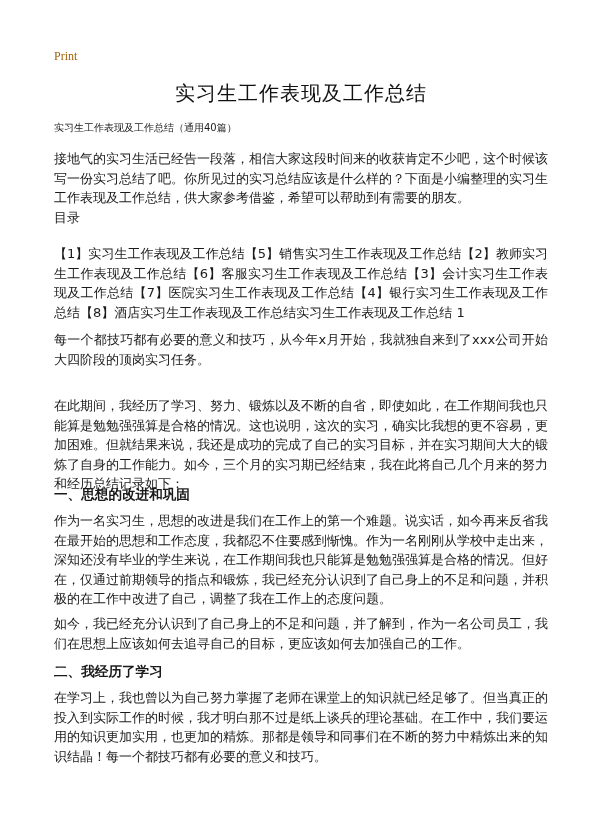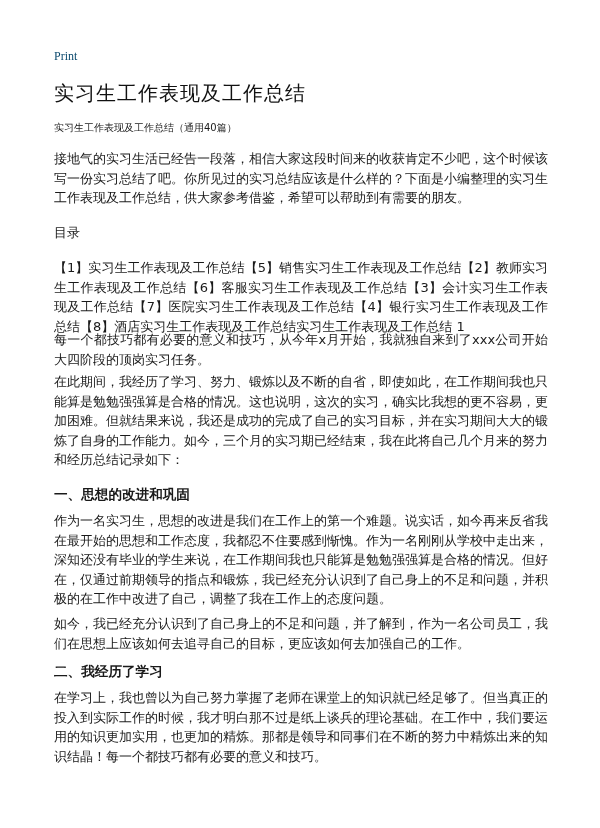--- a/index.html
+++ b/index.html
@@ -1,36 +1,36 @@
 <!DOCTYPE html>
 <html><head>
 <meta charset="utf-8">
 <style>
   html, body { margin: 0; padding: 0; background: #ffffff; }
   body { width: 600px; height: 828px; overflow: hidden; position: relative;
          font-family: "DejaVu Sans", sans-serif; color: #1a1a1a; }
   .page { position: absolute; left: 54px; top: 0; width: 494px; }
-  .print { position: absolute; top: 49px; left: 0; font-family: "Liberation Serif", serif; font-size: 12px; color: #0c4a6e; }
-  .title { position: absolute; top: 80px; left: 0; width: 494px; 
+  .print { position: absolute; top: 49px; left: 0; font-family: "Liberation Serif", serif; font-size: 12px; color: #a16207; }
+  .title { position: absolute; top: 80px; left: 0; width: 494px; text-align: center;
            font-size: 20px; letter-spacing: 1px; color: #111; }
   .subtitle { position: absolute; top: 121px; left: 0; font-size: 10px; }
   .p { position: absolute; left: 0; width: 494px; font-size: 13px; line-height: 19.5px;
        text-align: justify; word-break: break-all; }
   .h { position: absolute; left: 0; font-size: 13.6px; font-weight: bold; text-align: right; }
 </style>
 </head>
 <body>
 
 <div class="page">
   <div class="print">Print</div>
   <div class="title">实习生工作表现及工作总结</div>
   <div class="subtitle">实习生工作表现及工作总结（通用40篇）</div>
   <div class="p" style="top:149px">接地气的实习生活已经告一段落，相信大家这段时间来的收获肯定不少吧，这个时候该写一份实习总结了吧。你所见过的实习总结应该是什么样的？下面是小编整理的实习生工作表现及工作总结，供大家参考借鉴，希望可以帮助到有需要的朋友。</div>
-  <div class="p" style="top:223px">目录</div>
-  <div class="p" style="top:258px">【1】实习生工作表现及工作总结【5】销售实习生工作表现及工作总结【2】教师实习生工作表现及工作总结【6】客服实习生工作表现及工作总结【3】会计实习生工作表现及工作总结【7】医院实习生工作表现及工作总结【4】银行实习生工作表现及工作总结【8】酒店实习生工作表现及工作总结实习生工作表现及工作总结 1</div>
+  <div class="p" style="top:208px">目录</div>
+  <div class="p" style="top:244px">【1】实习生工作表现及工作总结【5】销售实习生工作表现及工作总结【2】教师实习生工作表现及工作总结【6】客服实习生工作表现及工作总结【3】会计实习生工作表现及工作总结【7】医院实习生工作表现及工作总结【4】银行实习生工作表现及工作总结【8】酒店实习生工作表现及工作总结实习生工作表现及工作总结 1</div>
   <div class="p" style="top:330px">每一个都技巧都有必要的意义和技巧，从今年x月开始，我就独自来到了xxx公司开始大四阶段的顶岗实习任务。</div>
-  <div class="p" style="top:372px">在此期间，我经历了学习、努力、锻炼以及不断的自省，即使如此，在工作期间我也只能算是勉勉强强算是合格的情况。这也说明，这次的实习，确实比我想的更不容易，更加困难。但就结果来说，我还是成功的完成了自己的实习目标，并在实习期间大大的锻炼了自身的工作能力。如今，三个月的实习期已经结束，我在此将自己几个月来的努力和经历总结记录如下：</div>
+  <div class="p" style="top:396px">在此期间，我经历了学习、努力、锻炼以及不断的自省，即使如此，在工作期间我也只能算是勉勉强强算是合格的情况。这也说明，这次的实习，确实比我想的更不容易，更加困难。但就结果来说，我还是成功的完成了自己的实习目标，并在实习期间大大的锻炼了自身的工作能力。如今，三个月的实习期已经结束，我在此将自己几个月来的努力和经历总结记录如下：</div>
   <div class="h" style="top:486px">一、思想的改进和巩固</div>
   <div class="p" style="top:511px">作为一名实习生，思想的改进是我们在工作上的第一个难题。说实话，如今再来反省我在最开始的思想和工作态度，我都忍不住要感到惭愧。作为一名刚刚从学校中走出来，深知还没有毕业的学生来说，在工作期间我也只能算是勉勉强强算是合格的情况。但好在，仅通过前期领导的指点和锻炼，我已经充分认识到了自己身上的不足和问题，并积极的在工作中改进了自己，调整了我在工作上的态度问题。</div>
   <div class="p" style="top:614px">如今，我已经充分认识到了自己身上的不足和问题，并了解到，作为一名公司员工，我们在思想上应该如何去追寻自己的目标，更应该如何去加强自己的工作。</div>
   <div class="h" style="top:663px">二、我经历了学习</div>
   <div class="p" style="top:688px">在学习上，我也曾以为自己努力掌握了老师在课堂上的知识就已经足够了。但当真正的投入到实际工作的时候，我才明白那不过是纸上谈兵的理论基础。在工作中，我们要运用的知识更加实用，也更加的精炼。那都是领导和同事们在不断的努力中精炼出来的知识结晶！每一个都技巧都有必要的意义和技巧。</div>
 </div>
 
 </body></html>

